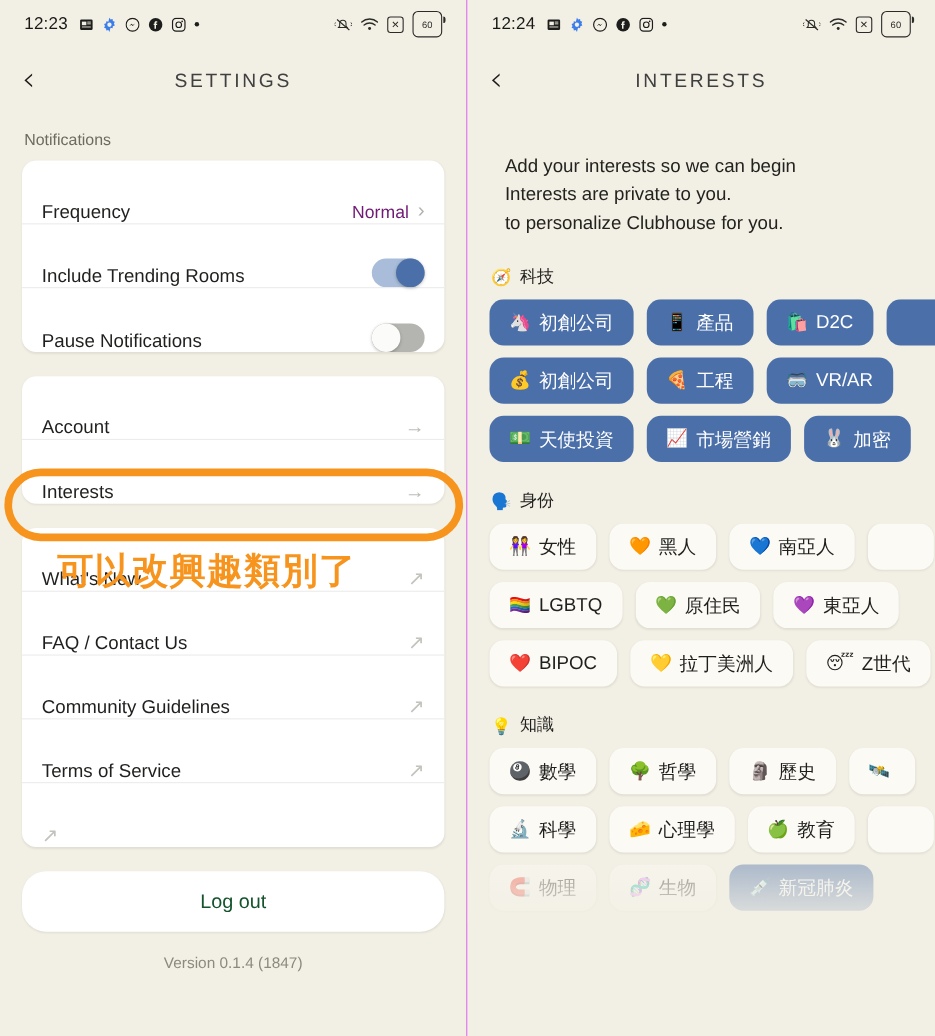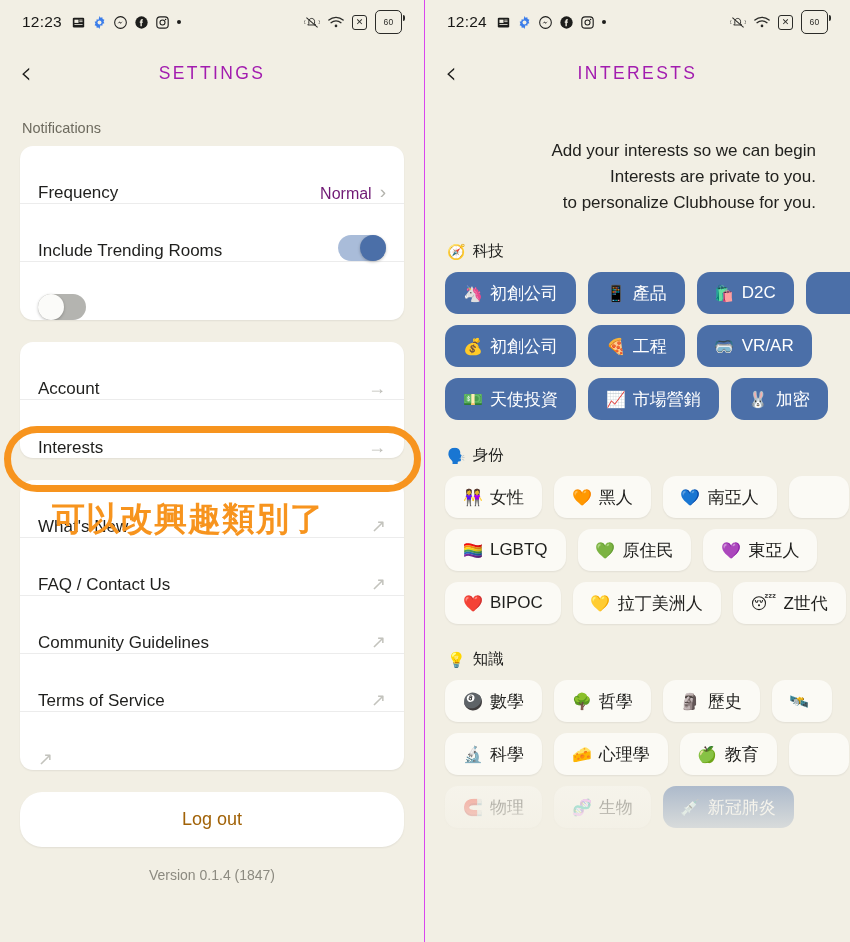--- a/index.html
+++ b/index.html
@@ -53,21 +53,21 @@
     height: 58px; display: flex; align-items: center;
     position: relative; padding: 0 20px;
   }
   .back-btn {
     font-size: 30px; line-height: 1; color: #1a1a18;
     font-weight: 300; cursor: pointer; width: 34px;
     font-family: "DejaVu Sans", sans-serif;
   }
   .nav-title {
     position: absolute; left: 0; right: 0; text-align: center;
-    font-size: 17.5px; letter-spacing: 2.4px; color: #a21caf;
+    font-size: 17.5px; letter-spacing: 2.4px; color: #404040;
     font-weight: 400; pointer-events: none;
   }
 
   
   .section-label {
     font-size: 14.5px; color: #6d6a5e;
     margin: 18px 0 10px 22px;
   }
   .card {
     background: #fff; border-radius: 13px;
@@ -96,21 +96,21 @@
     box-shadow: 0 1px 3px rgba(0,0,0,.25);
   }
   .toggle.on .knob { right: 0; background: #4b6fa8; }
   .toggle.off .knob { left: 0; background: #fbfbf9; }
 
   .gap { height: 22px; }
 
   .logout {
     background: #fff; border-radius: 22px; margin: 0 20px;
     height: 55px; display:flex; align-items:center; justify-content:center;
-    color: #a16207; font-size: 18px; cursor: pointer;
+    color: #14532d; font-size: 18px; cursor: pointer;
     box-shadow: 0 1px 2px rgba(0,0,0,.07);
   }
   .version {
     text-align: center; margin-top: 20px;
     font-size: 14px; color: #8c8a80;
   }
 
   
   .annot-box {
     position: absolute; left: 4px; top: 426px;
@@ -120,21 +120,21 @@
   }
   .annot-text {
     position: absolute; left: 52px; top: 497px;
     font-size: 33px; color: #f7941e; font-weight: 700;
     letter-spacing: 1px; pointer-events: none;
     font-family: "DejaVu Sans", sans-serif;
   }
 
   
   .intro {
-    text-align: right; font-size: 17px; line-height: 1.52;
+    text-align: left; font-size: 17px; line-height: 1.52;
     color: #22221f; margin: 36px 34px 0 34px;
   }
   .cat-head {
     display: flex; align-items: center; gap: 7px;
     margin: 0 0 10px 22px; font-size: 15.5px; color: #1f1f1d;
   }
   .cat-emoji { font-size: 15px; }
   .chips-wrap { padding-left: 20px; overflow: hidden; }
   .chip-row {
     display: flex; gap: 12px; margin-bottom: 11px;
@@ -237,20 +237,21 @@
         <span class="row-value">Normal</span>
         <span class="chev">›</span>
       </div>
       <div class="row">
         <span class="row-label">Include Trending Rooms</span>
         <span class="toggle on">
             <span class="knob"></span>
           </span>
       </div>
       <div class="row">
+        <span class="row-label">Pause Notifications</span>
         <span class="toggle off">
             <span class="knob"></span>
           </span>
       </div>
     </div>
 
     <div class="gap"></div>
 
     <div class="card">
       <div class="row">

